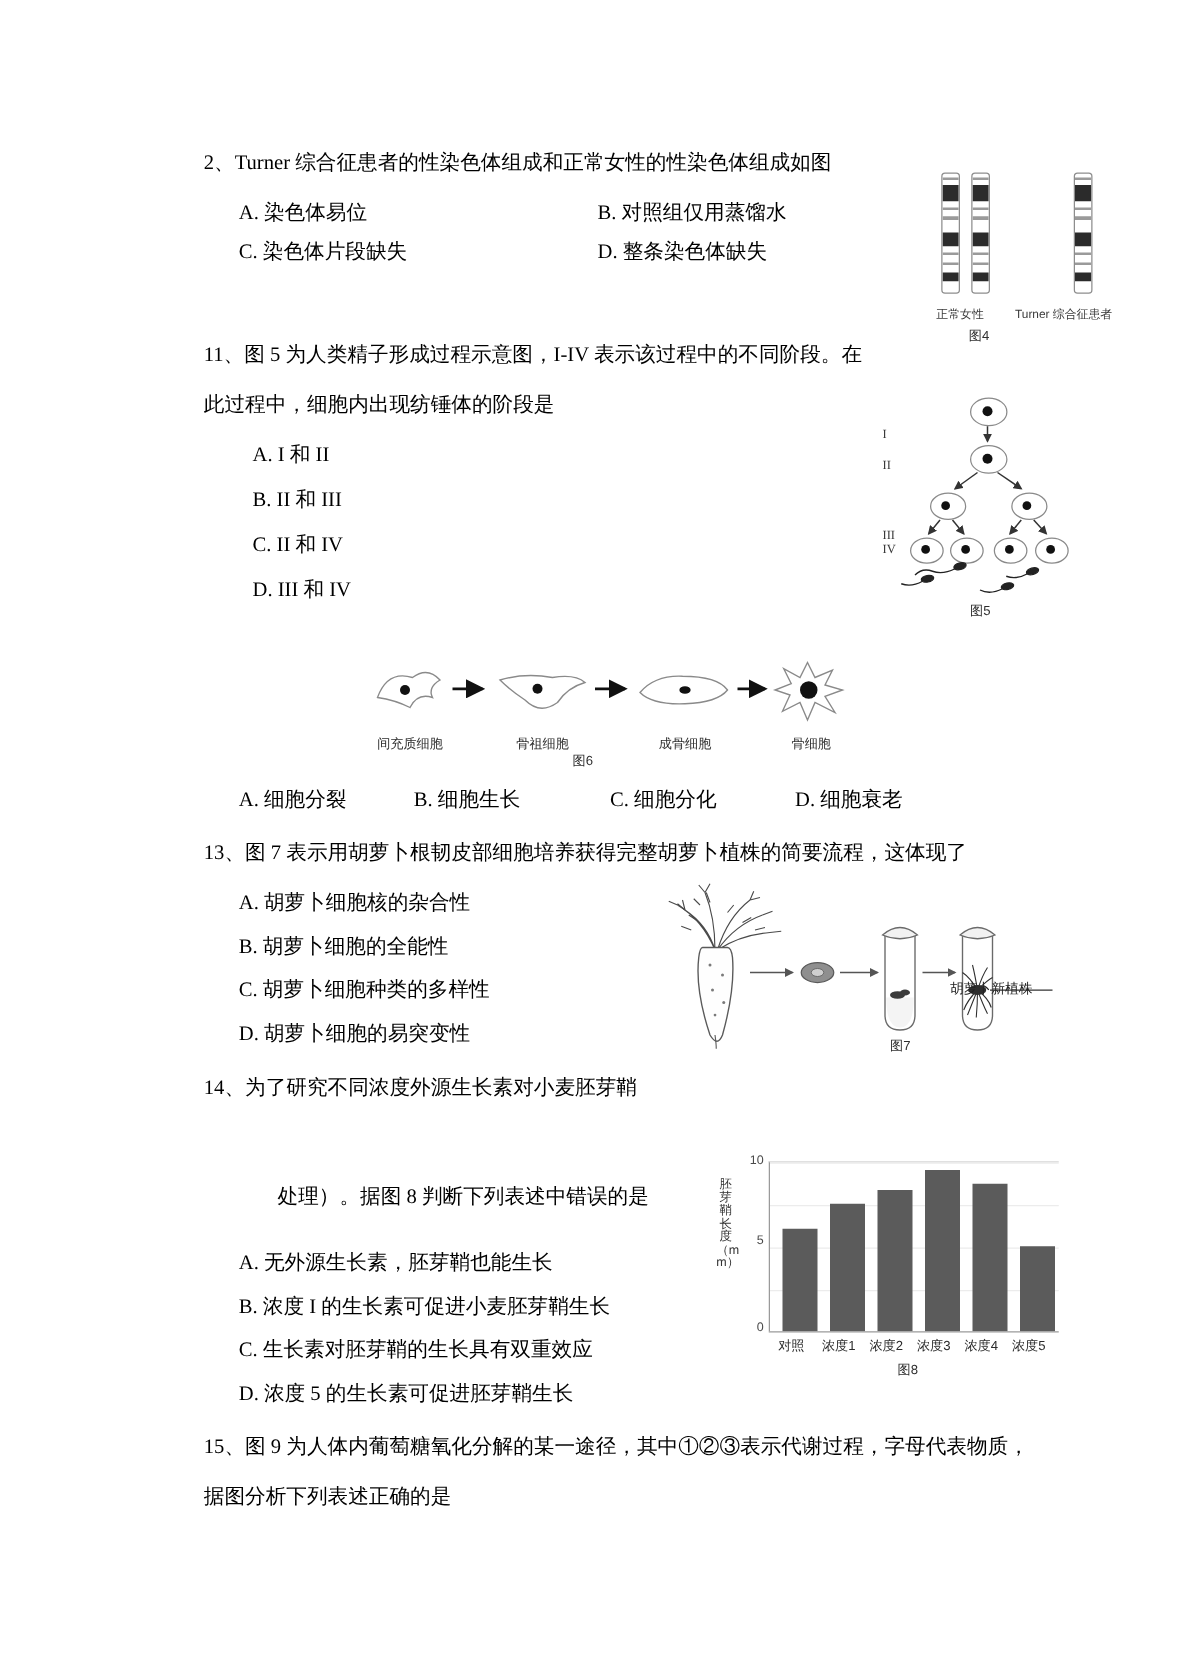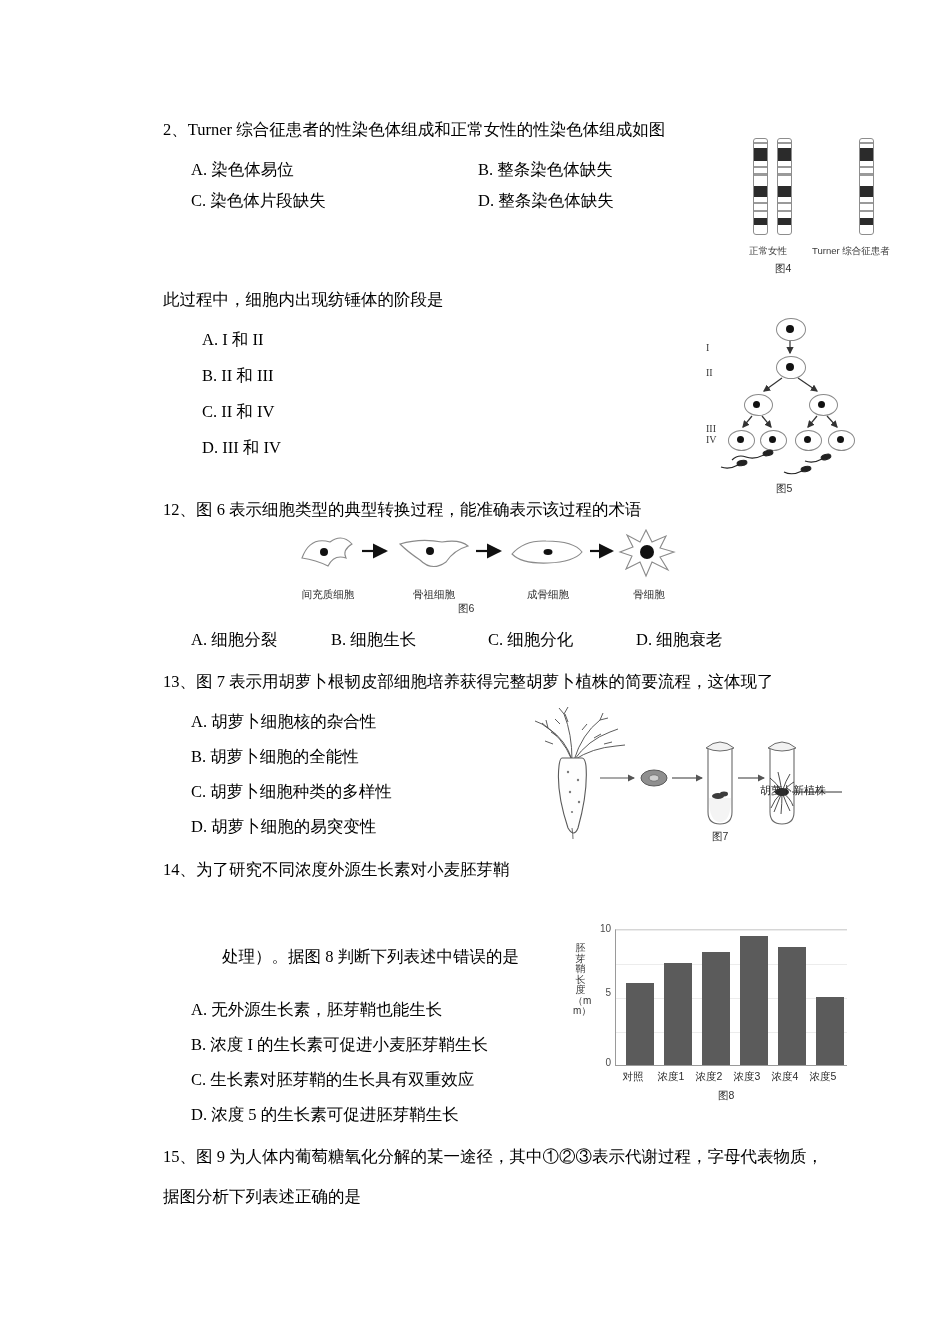--- a/index.html
+++ b/index.html
@@ -155,21 +155,21 @@
 <body>
 
 <div id="page">
 
   <div class="q-block" style="left:163px; top:118px;">
     <div class="qline">
       <span>2、</span><span>Turner 综合征患者的性染色体组成和正常女性的性染色体组成如图</span>
     </div>
     <div style="position:relative; margin-top:16px;">
       <div class="opt" style="position:absolute; left:28px; top:0;">A. 染色体易位</div>
-      <div class="opt" style="position:absolute; left:315px; top:0;">B. 整条染色体缺失</div>
+      <div class="opt" style="position:absolute; left:315px; top:0;">B. 对照组仅用蒸馏水</div>
       <div class="opt" style="position:absolute; left:28px; top:31px;">C. 染色体片段缺失</div>
       <div class="opt" style="position:absolute; left:315px; top:31px;">D. 整条染色体缺失</div>
     </div>
   </div>
 
   <div class="fig4">
 
     <div class="chrom" style="left:24px; top:6px;">
       <div class="band gray" style="top:3px; height:2px;"></div>
       <div class="band" style="top:9px; height:13px;"></div>
@@ -200,20 +200,23 @@
       <div class="band gray" style="top:63px; height:2px;"></div>
       <div class="band gray" style="top:71px; height:2px;"></div>
       <div class="band" style="top:79px; height:7px;"></div>
     </div>
     <div class="fig4cap" style="left:20px; top:113px;">正常女性</div>
     <div class="fig4cap" style="left:83px; top:113px;">Turner 综合征患者</div>
     <div class="fignum" style="left:46px; top:130px;">图4</div>
   </div>
 
   <div class="q-block" style="left:163px; top:272px;">
+    <div class="qline">
+      <span>11、</span><span>图 5 为人类精子形成过程示意图，I-IV 表示该过程中的不同阶段。在</span>
+    </div>
     <div class="qline" style="margin-top:16px;">此过程中，细胞内出现纺锤体的阶段是</div>
     <div style="position:relative; margin-top:16px;">
       <div class="opt" style="position:absolute; left:39px; top:0;">A. I 和 II</div>
       <div class="opt" style="position:absolute; left:39px; top:36px;">B. II 和 III</div>
       <div class="opt" style="position:absolute; left:39px; top:72px;">C. II 和 IV</div>
       <div class="opt" style="position:absolute; left:39px; top:108px;">D. III 和 IV</div>
     </div>
   </div>
 
   <div class="fig5">
@@ -271,25 +274,20 @@
         <path d="M40,153 q-9,5 -17,2" fill="none" stroke-width="1.1"></path>
         <ellipse cx="108" cy="157" rx="5" ry="2.6" transform="rotate(-12 108 157)"></ellipse>
         <path d="M104,159 q-10,5 -18,1" fill="none" stroke-width="1.1"></path>
         <ellipse cx="128" cy="145" rx="5" ry="2.6" transform="rotate(-16 128 145)"></ellipse>
         <path d="M124,147 q-9,5 -17,2" fill="none" stroke-width="1.1"></path>
       </g>
     </svg>
     <div class="fignum" style="left:78px; top:170px;">图5</div>
   </div>
 
-  <div class="q-block" style="left:163px; top:498px;">
-    <div class="qline">
-      <span>12、</span><span>图 6 表示细胞类型的典型转换过程，能准确表示该过程的术语</span>
-    </div>
-  </div>
 
   <div class="fig6">
     <svg width="390" height="58" style="position:absolute; left:0; top:0;">
       <defs>
         <marker id="ar6" markerWidth="7" markerHeight="7" refX="6" refY="3.5" orient="auto">
           <path d="M0,0 L7,3.5 L0,7 z" fill="#111"></path>
         </marker>
       </defs>
 
       <path d="M12,30 Q20,8 40,14 Q52,5 62,16 Q52,22 56,30 Q44,26 38,38 Q26,32 12,30 Z" fill="#fff" stroke="#8a8a8a" stroke-width="1.1"></path>

